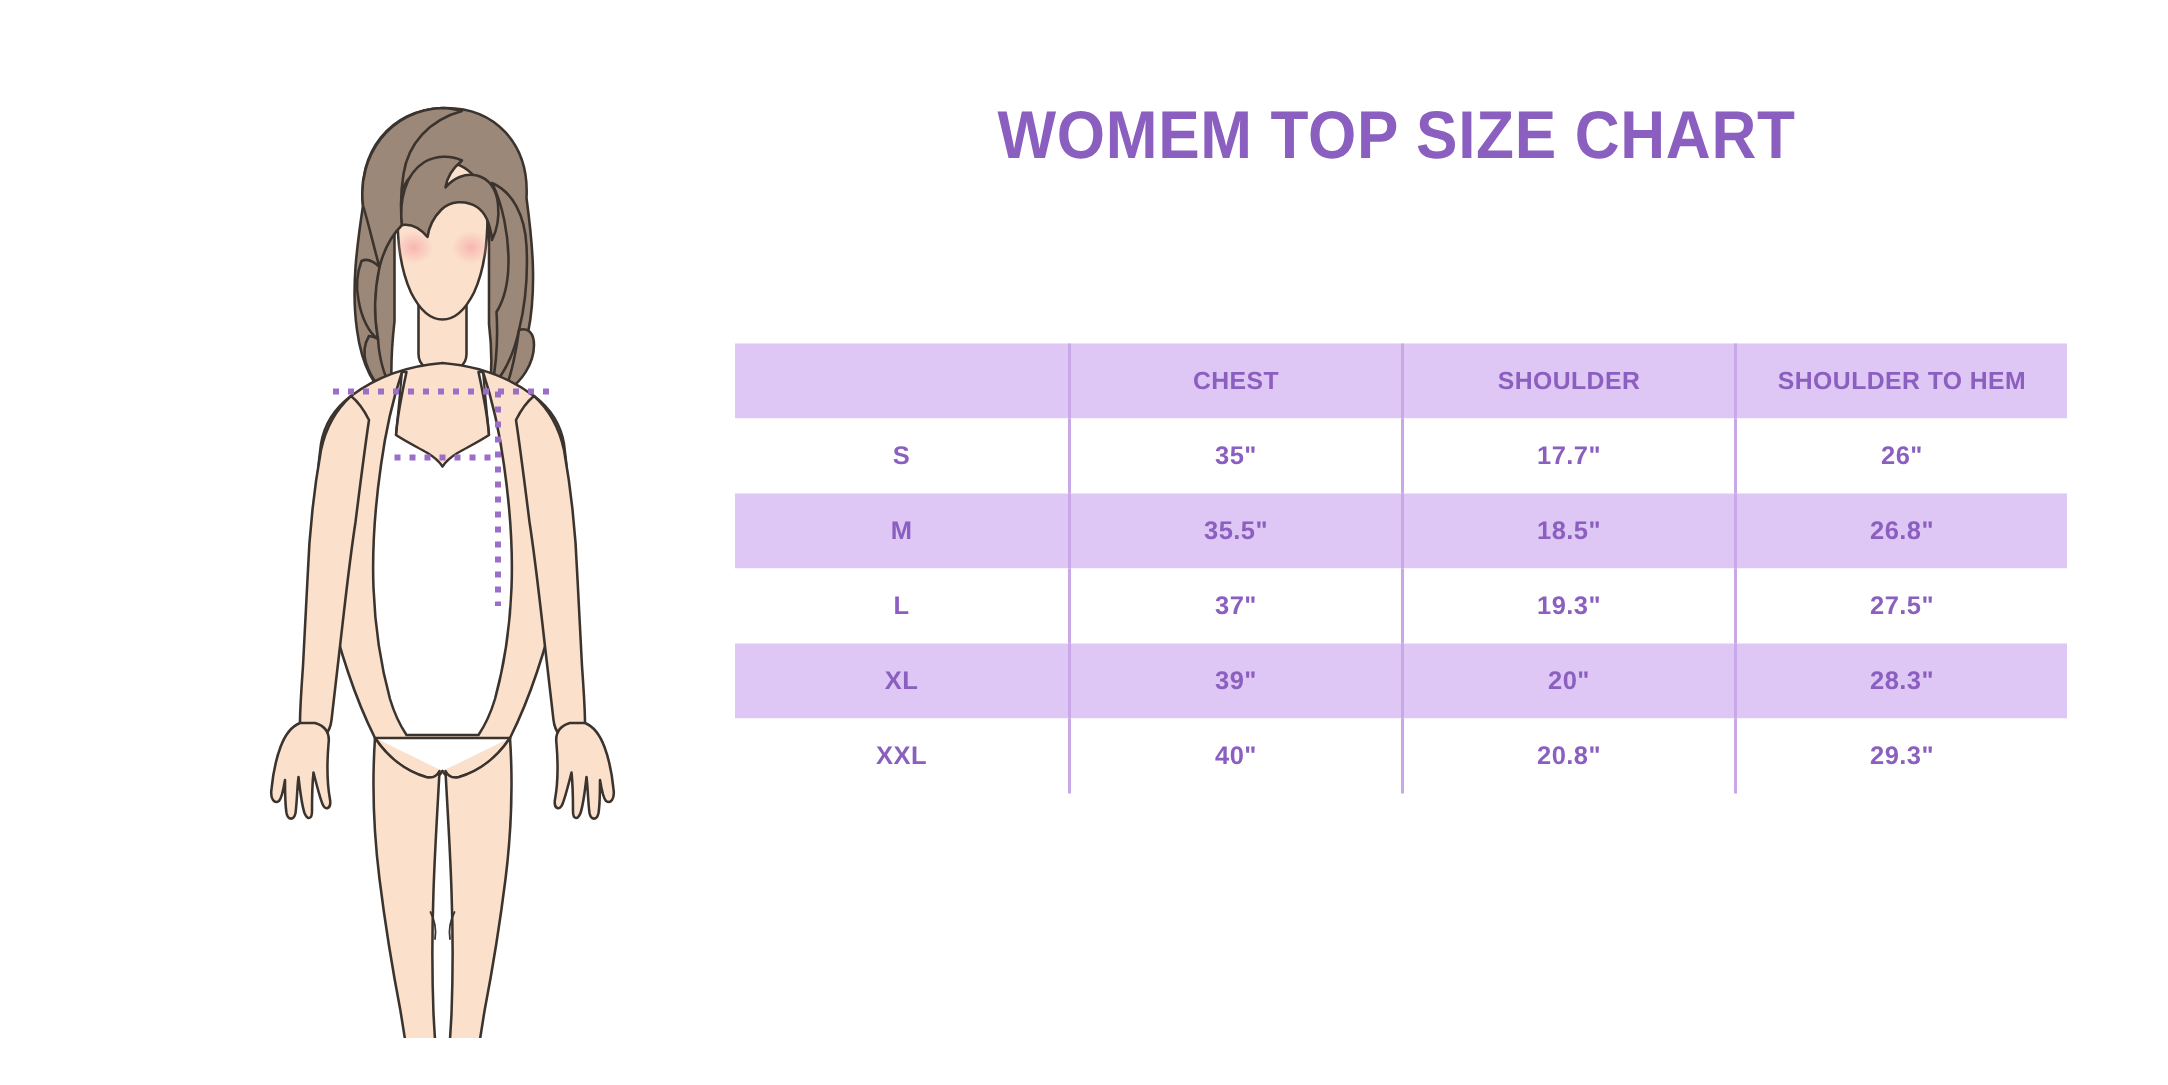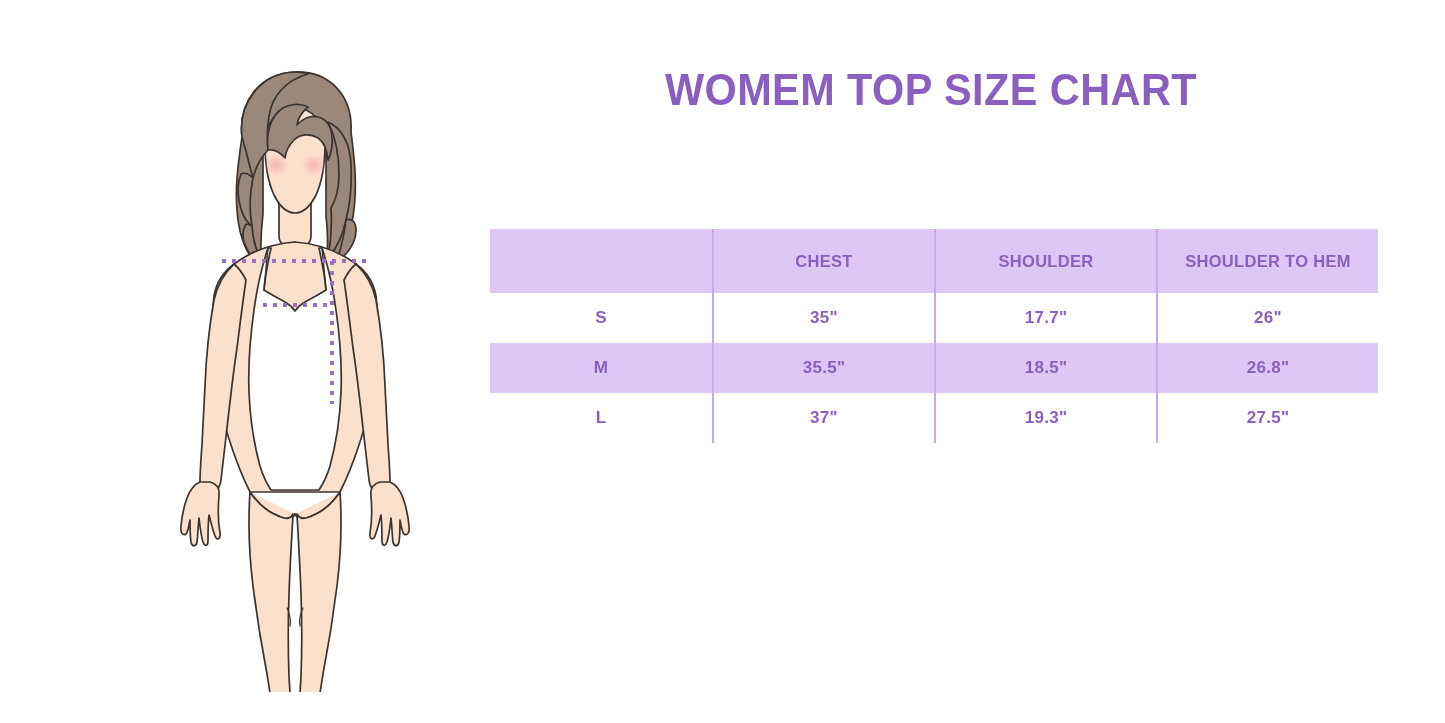--- a/index.html
+++ b/index.html
@@ -42,21 +42,21 @@
     padding:0;margin:0;
     text-align:center;
     vertical-align:middle;
     color:#8B5FBF;
     font-family:"Liberation Sans", sans-serif;
     font-weight:bold;
     font-size:17px;
     letter-spacing:0.3px;
     border:none;
   }
-  #size-table th{height:64px;font-size:16.5px;}
+  #size-table th{height:50px;font-size:16.5px;}
   #size-table td{height:50px;}
   .col-size{width:222px;}
   .col-val{width:220px;}
   tr.shade{background:#DEC6F5;}
   tr.plain{background:#ffffff;}
   thead tr{background:#DEC6F5;}
   .divider{
     border-left:2px solid #C9A8E8 !important;
   }
 </style>
@@ -318,16 +318,28 @@
         <td class="divider">35.5"</td>
         <td class="divider">18.5"</td>
         <td class="divider">26.8"</td>
       </tr>
       <tr class="plain">
         <td>L</td>
         <td class="divider">37"</td>
         <td class="divider">19.3"</td>
         <td class="divider">27.5"</td>
       </tr>
+      <tr class="shade">
+        <td>XL</td>
+        <td class="divider">39"</td>
+        <td class="divider">20"</td>
+        <td class="divider">28.3"</td>
+      </tr>
+      <tr class="plain">
+        <td>XXL</td>
+        <td class="divider">40"</td>
+        <td class="divider">20.8"</td>
+        <td class="divider">29.3"</td>
+      </tr>
     </tbody>
   </table>
 
 </div>
 
 </body></html>

